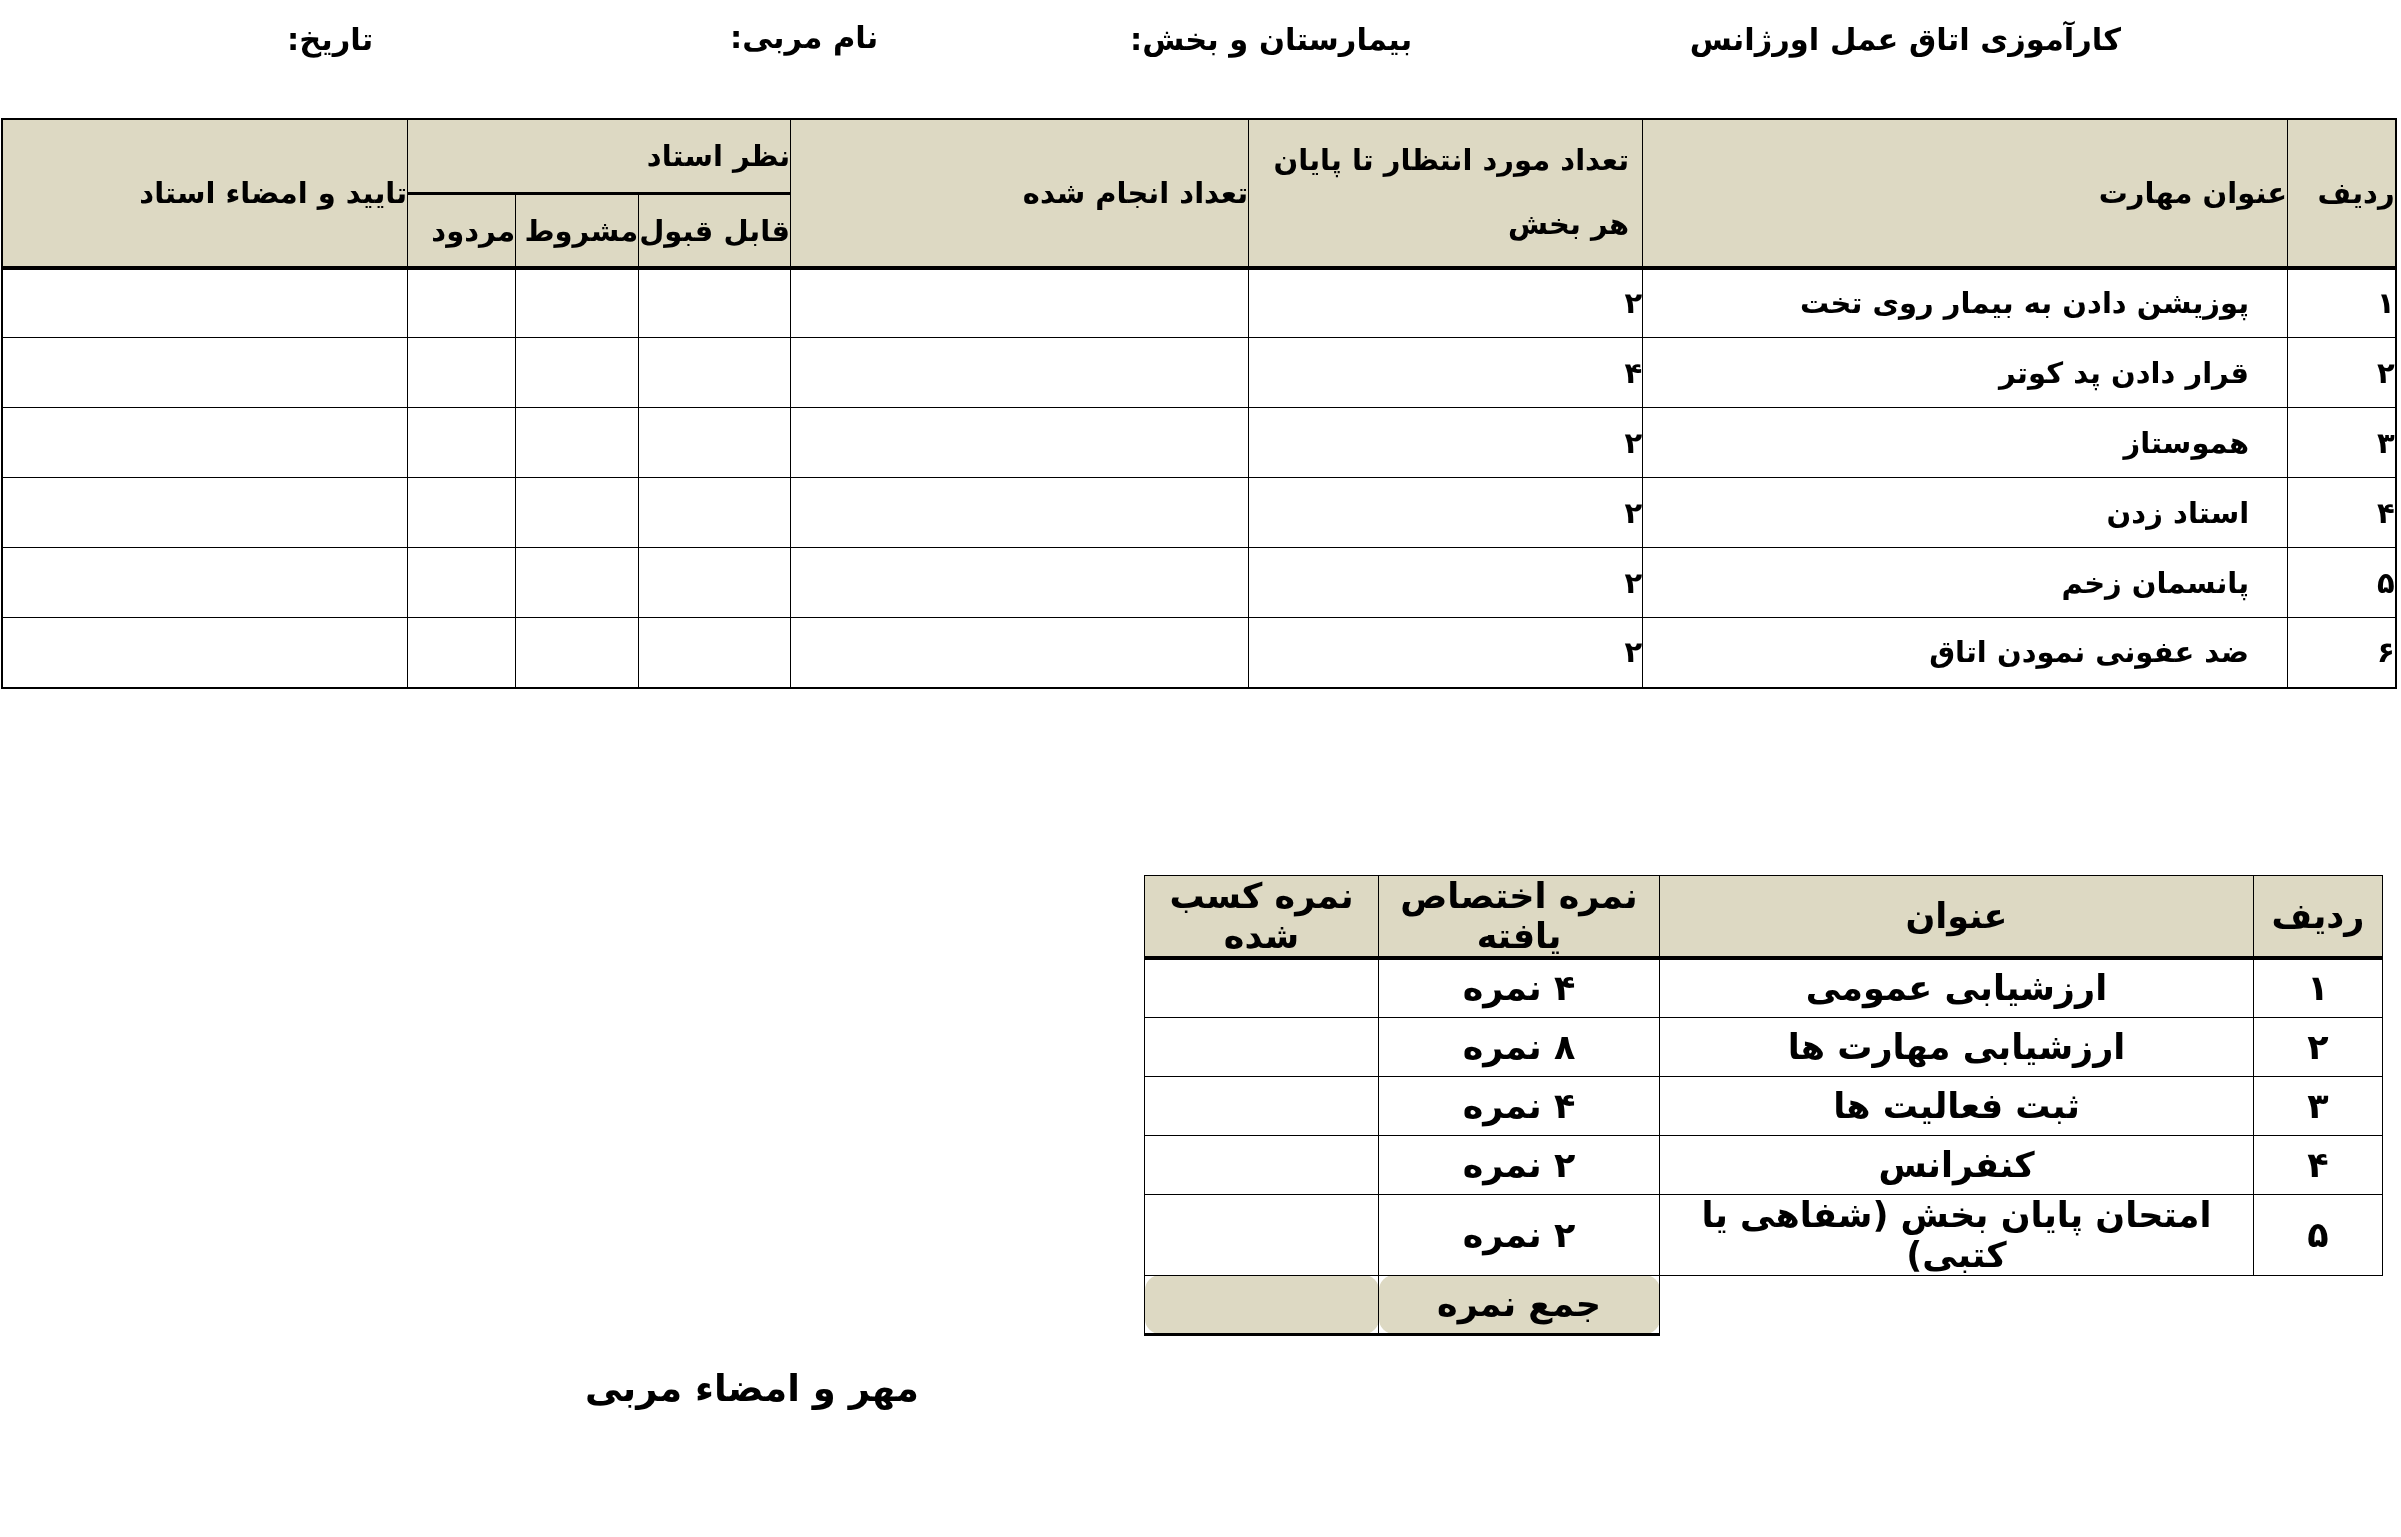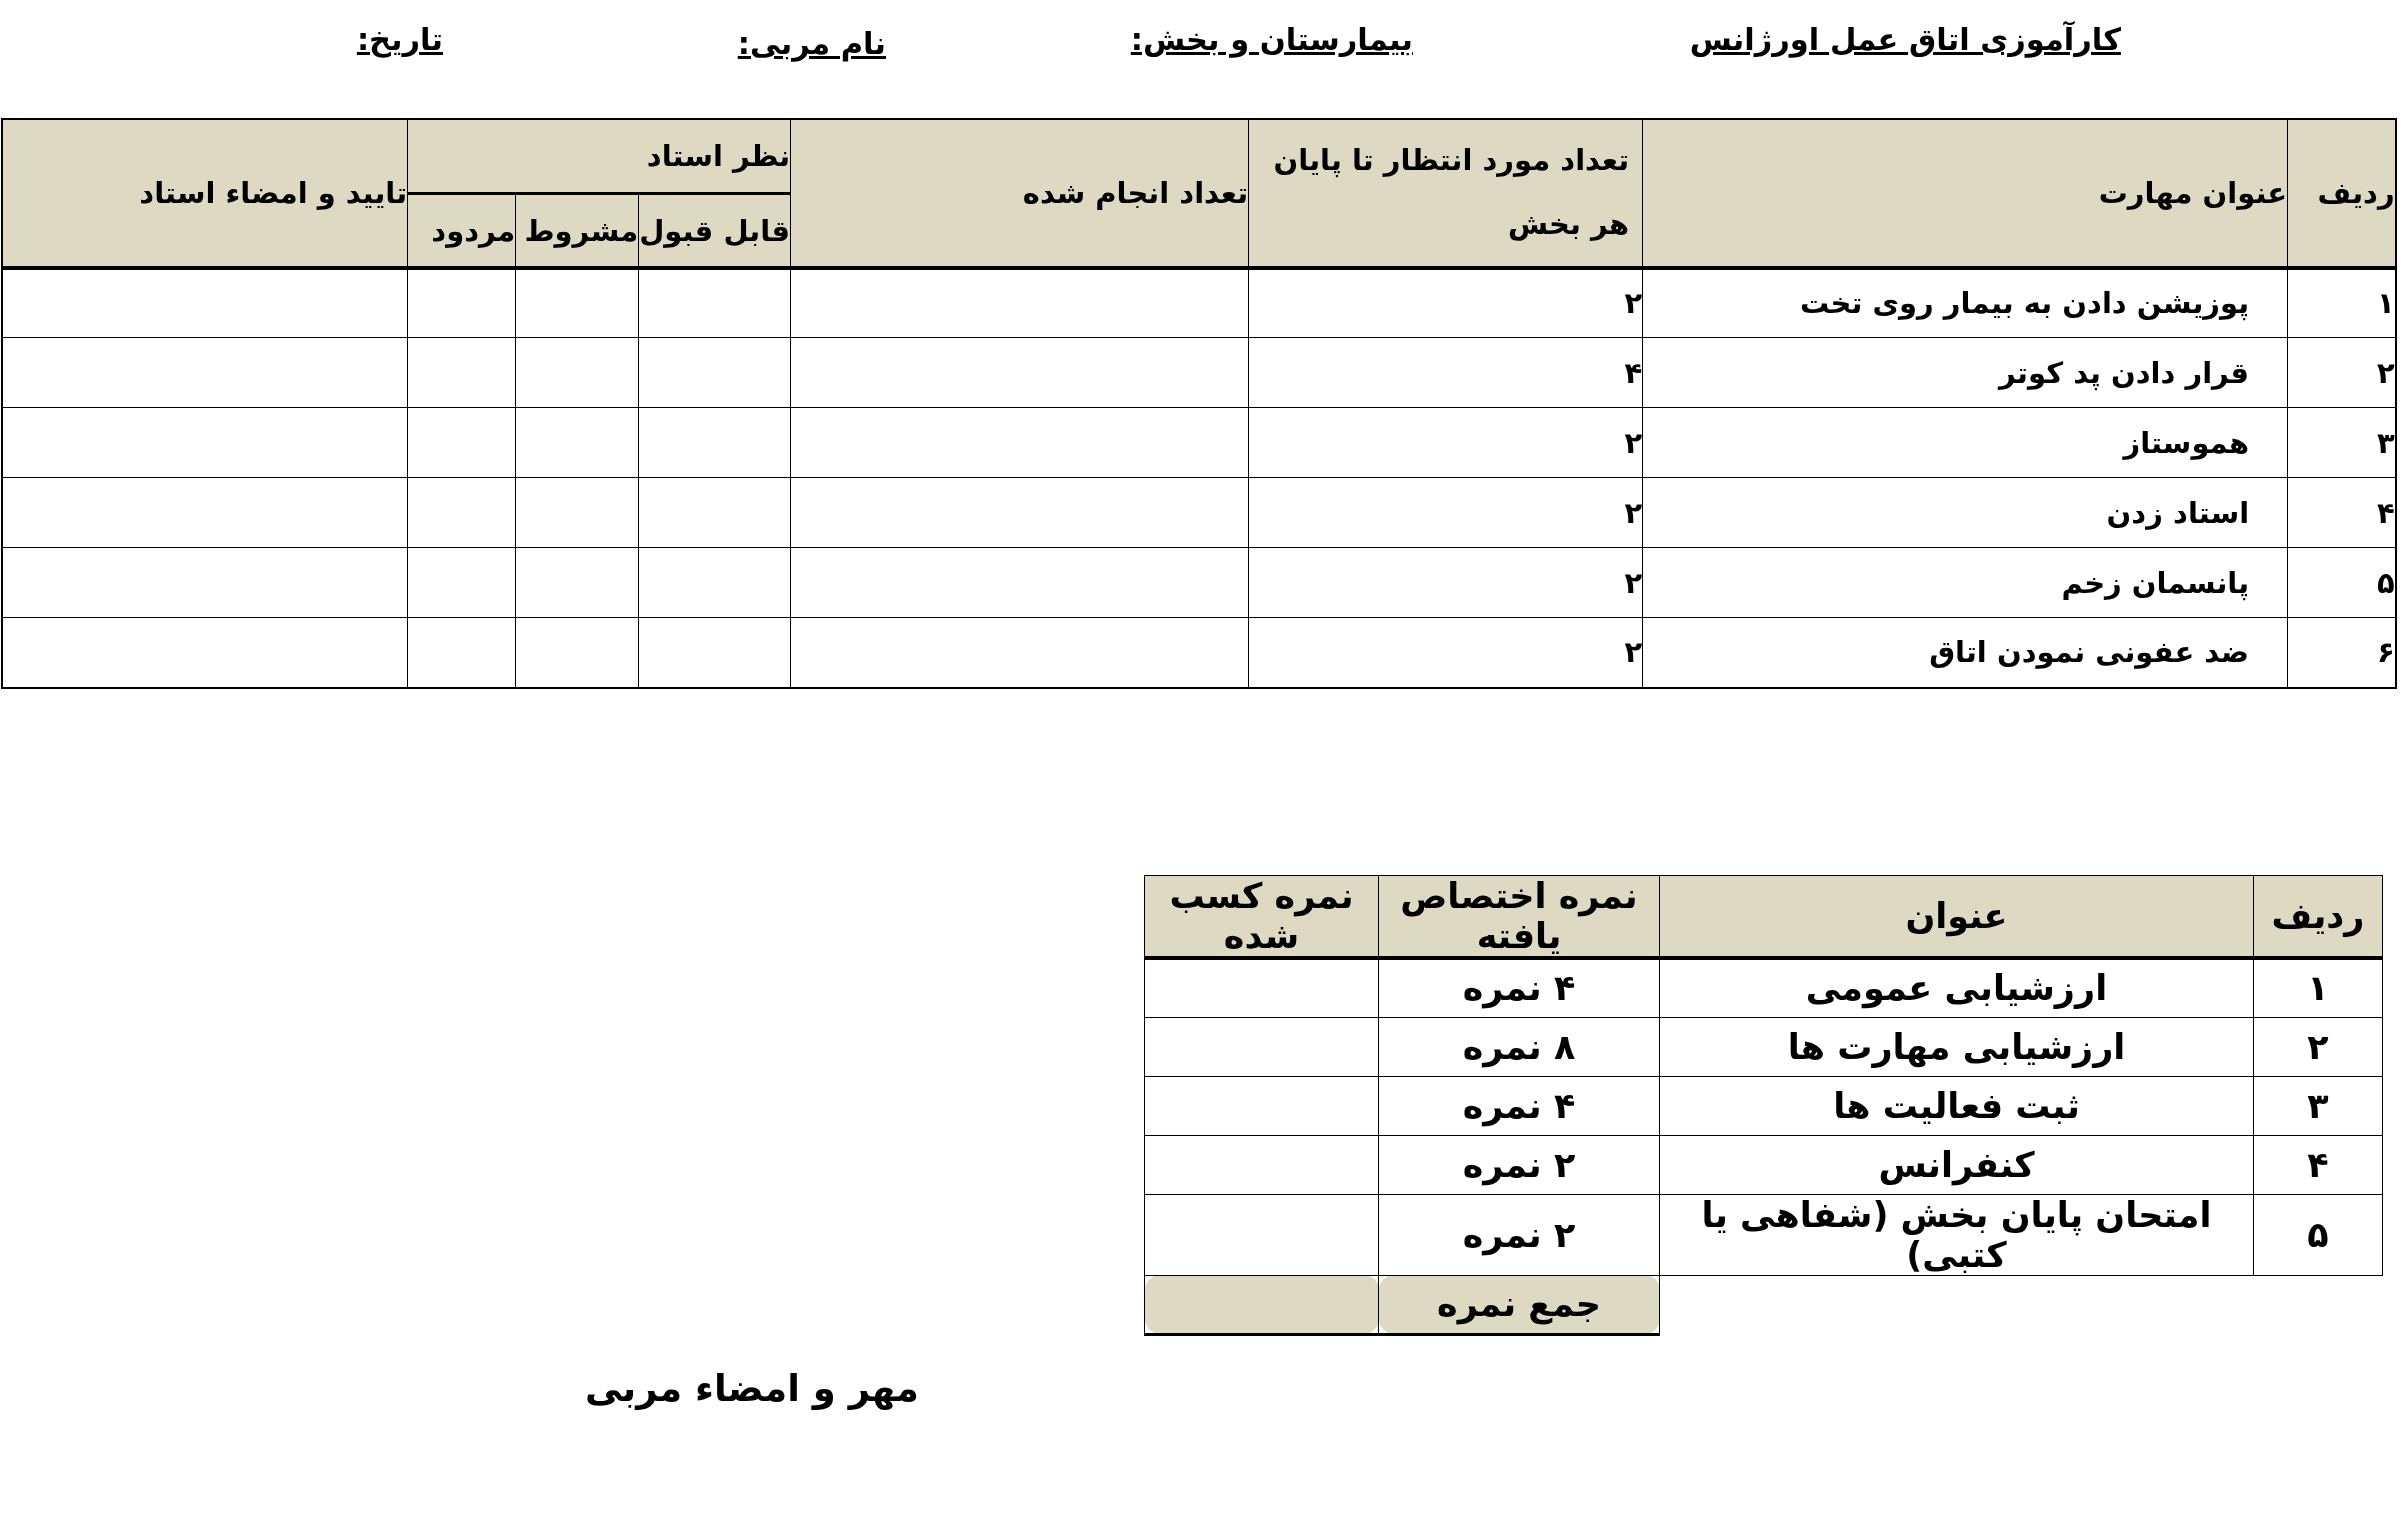--- a/index.html
+++ b/index.html
@@ -6,21 +6,21 @@
   html, body {
     width: 2401px; height: 1537px;
     background: #ffffff;
     font-family: "DejaVu Sans", "Liberation Sans", sans-serif;
     font-weight: bold;
     color: #000;
     direction: rtl;
     position: relative;
   }
   .abs { position: absolute; }
-  .top-label { font-size: 30.5px; text-align: right; white-space: nowrap; text-decoration: underline; }
+  .top-label { font-size: 30.5px; text-align: left; white-space: nowrap; }
 
   table { border-collapse: collapse; table-layout: fixed; position: absolute; }
 
   
   table.skills { right: 4.4px; top: 118px; width: 2393px; border: 2.9px solid #000; }
   table.skills td {
     border: 1.5px solid #000;
     font-size: 29px;
     text-align: right;
     vertical-align: middle;
@@ -50,21 +50,21 @@
   table.scores td.total { background: #ddd9c3; border-bottom: 3.6px solid #000; border-radius: 15px; }
   table.scores td.spacer { border: none; background: transparent; }
 
   .footer-label { font-size: 37px; text-align: center; white-space: nowrap; }
 </style>
 </head>
 <body>
 
 <div class="abs top-label" style="left:1743px; top:22px; width:378px;">کارآموزی اتاق عمل اورژانس</div>
 <div class="abs top-label" style="left:1130px; top:22px; width:283px;">بیمارستان و بخش:</div>
-<div class="abs top-label" style="left:730px; top:26px; width:156px;">نام مربی:</div>
+<div class="abs top-label" style="left:730px; top:20px; width:156px;">نام مربی:</div>
 <div class="abs top-label" style="left:287px; top:22px; width:156px;">تاریخ:</div>
 
 <table class="skills">
   <colgroup>
     <col style="width:108px">
       <col style="width:645px">
       <col style="width:394px">
       <col style="width:458px">
     <col style="width:152px">
       <col style="width:123px">

